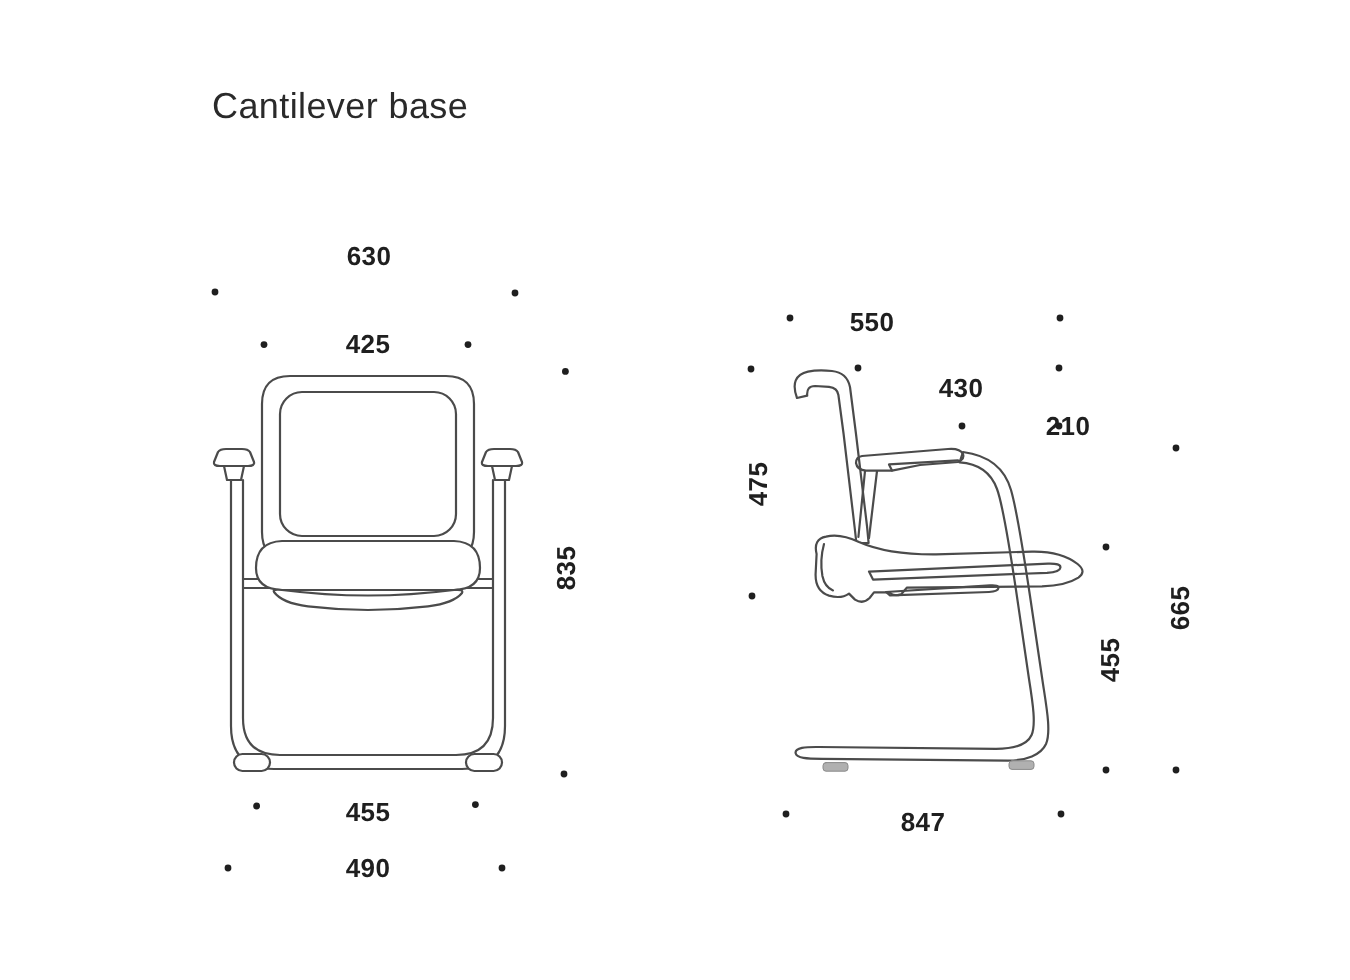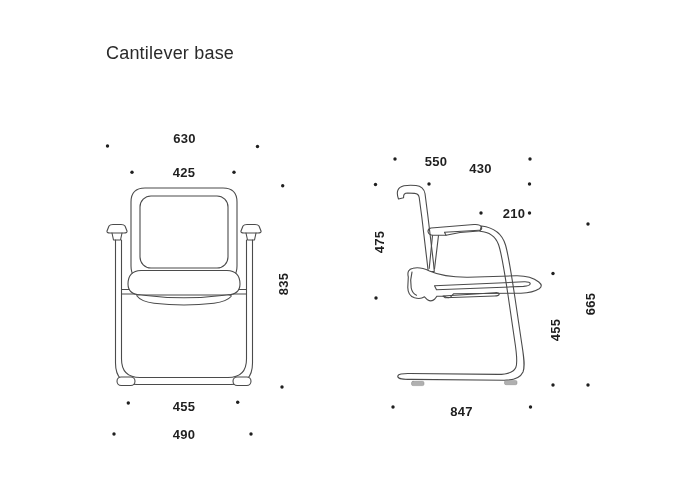--- a/index.html
+++ b/index.html
@@ -10,23 +10,23 @@
   .drawing{position:absolute;left:0;top:0;}
   .drawing path,.drawing rect{stroke:var(--line,#4b4b4b);stroke-width:1.1;fill:none;
          stroke-linecap:round;stroke-linejoin:round;}
   .drawing .wf{fill:#ffffff;}
   .drawing .gl{fill:var(--glide,#b0b0b0);stroke:#8a8a8a;stroke-width:.5;}
   .drawing .dot{fill:var(--text,#1f1f1f);stroke:none;}
   .lbl{position:absolute;transform:translate(-50%,-50%);
        font-size:13px;font-weight:700;color:var(--text,#1f1f1f);
        letter-spacing:.2px;white-space:nowrap;}
   .lbl.vert{transform:translate(-50%,-50%) rotate(-90deg);}
-  .l1{left:184.5px;top:138px}.l2{left:184px;top:172px}.l3{left:282.5px;top:283.5px}
+  .l1{left:184.5px;top:128px}.l2{left:184px;top:172px}.l3{left:282.5px;top:283.5px}
   .l4{left:184px;top:406px}.l5{left:184px;top:434px}
-  .l6{left:436px;top:161px}.l7{left:480.5px;top:168px}.l8{left:514px;top:213px}
+  .l6{left:436px;top:161px}.l7{left:480.5px;top:194px}.l8{left:534px;top:213px}
   .l9{left:379px;top:242px}.l10{left:554.5px;top:330px}.l11{left:590px;top:304px}
   .l12{left:461.5px;top:411px}
 </style>
 </head>
 <body>
 
 <div class="page">
 
   <h1 class="title">Cantilever base</h1>
 

